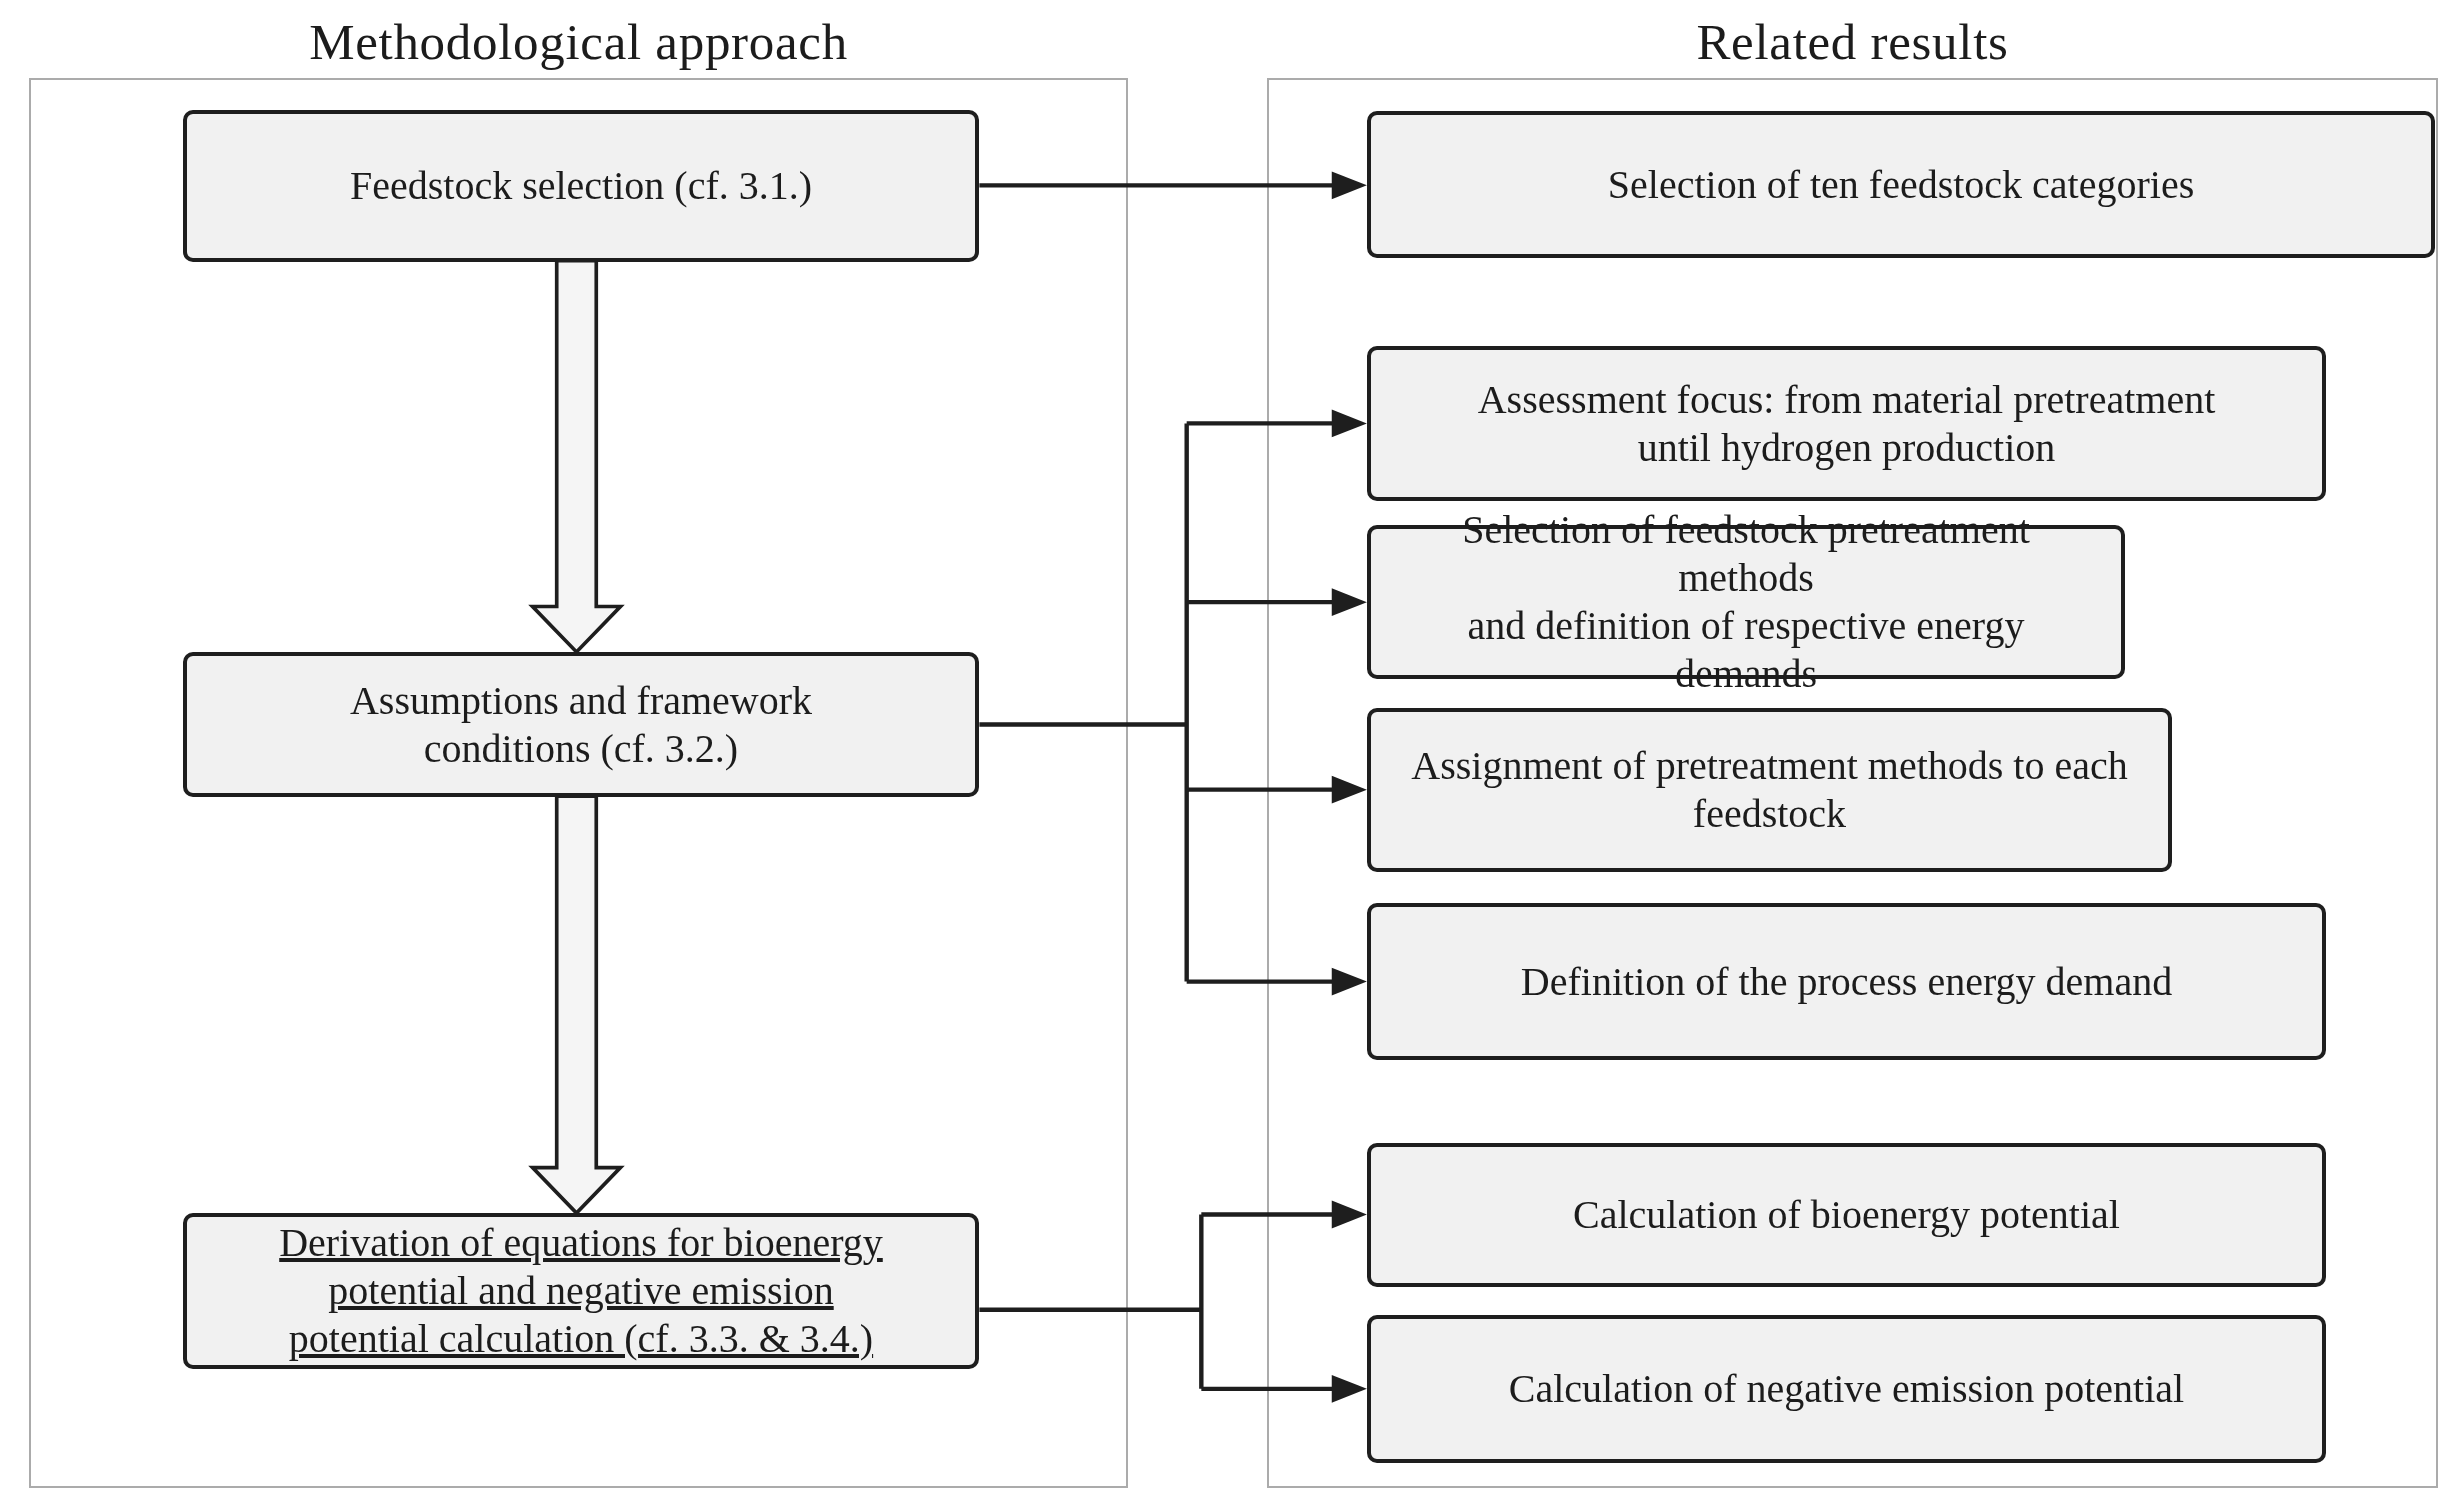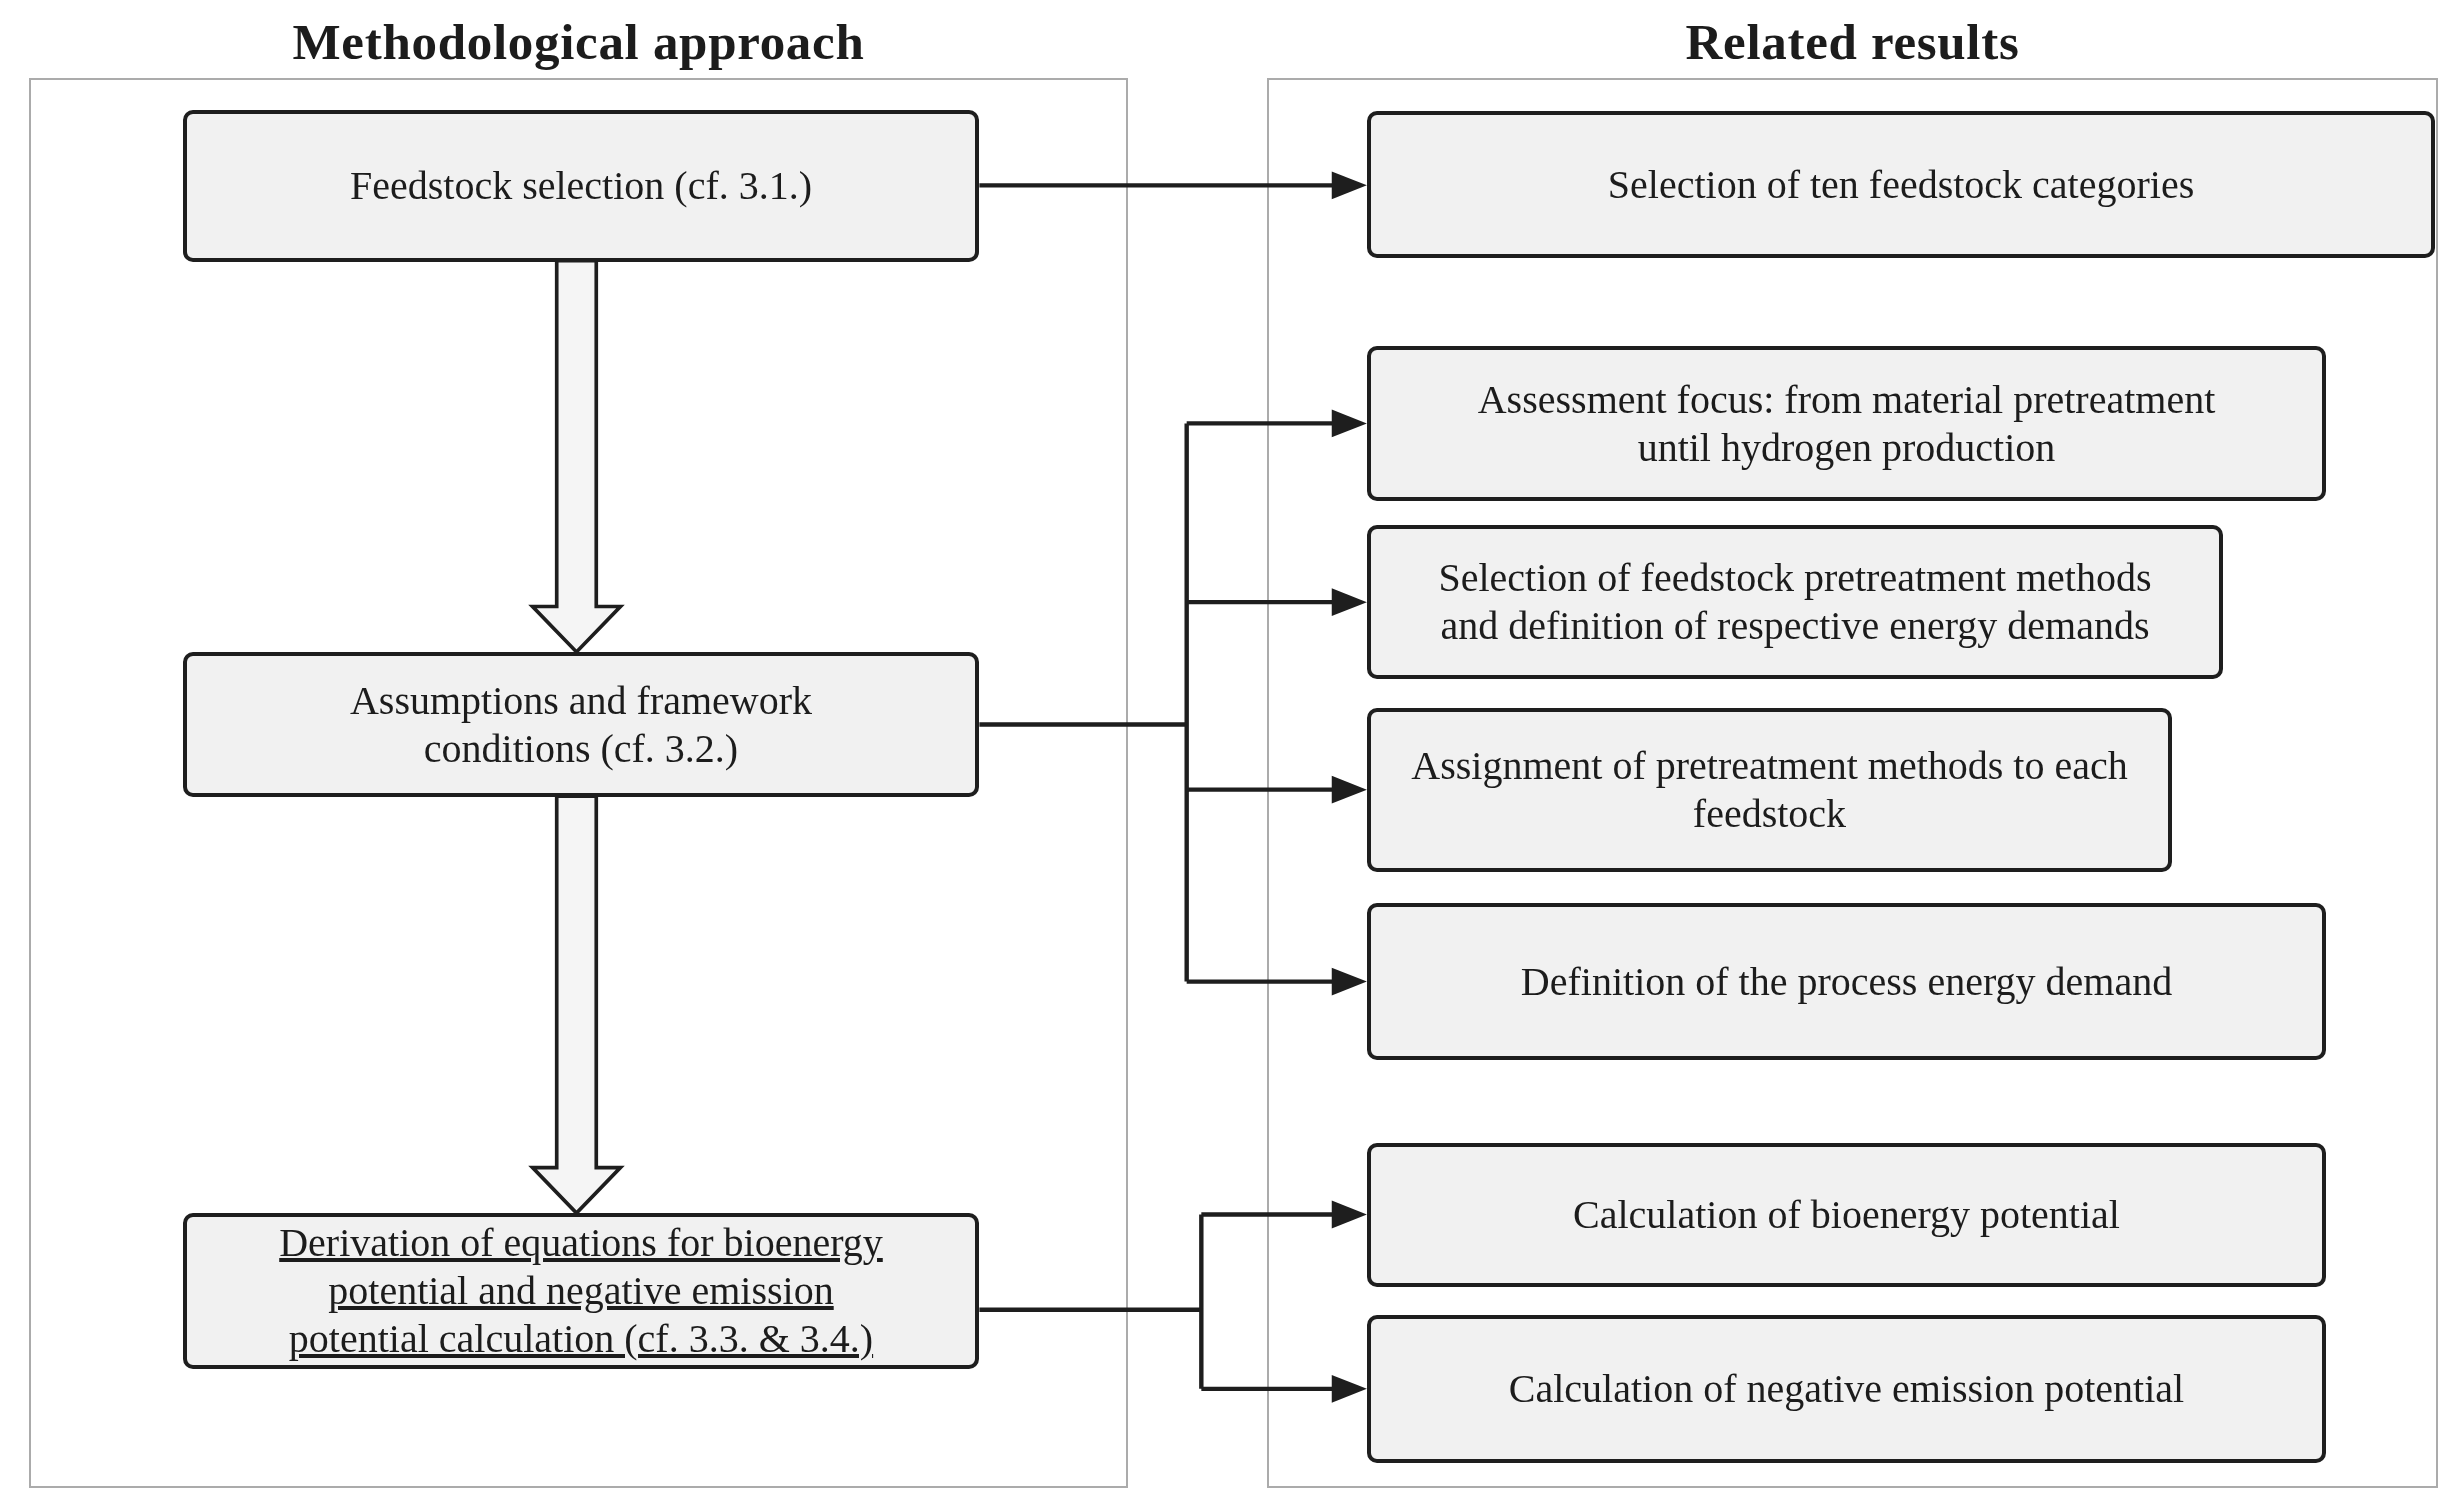--- a/index.html
+++ b/index.html
@@ -14,21 +14,21 @@
   *{margin:0;padding:0;box-sizing:border-box;}
   html,body{background:var(--background);}
   body{
     width:2462px;height:1509px;position:relative;overflow:hidden;
     font-family:"Liberation Serif","DejaVu Serif",serif;color:var(--text);
   }
   .canvas{position:absolute;left:0;top:0;width:2462px;height:1509px;}
   .col-title{
     position:absolute;top:7.3px;height:70px;
     display:flex;align-items:center;justify-content:center;
-    font-size:51px;font-weight:bold;letter-spacing:0.7px;
+    font-size:51px;font-weight:normal;letter-spacing:0.7px;
   }
   #title-left{left:29px;width:1099px;}
   #title-right{left:1267px;width:1171px;}
   .panel{
     position:absolute;top:78px;height:1410px;
     border:2.9px solid var(--panel-border);background:transparent;
   }
   #panel-left{left:29px;width:1099px;}
   #panel-right{left:1267px;width:1171px;}
   svg.wires{position:absolute;left:0;top:0;width:2462px;height:1509px;}
@@ -80,21 +80,21 @@
   <div class="box" style="left:183px;top:110px;width:796px;height:152px;">Feedstock selection (cf. 3.1.)</div>
   <div class="box" style="left:183px;top:652px;width:796px;height:145px;">Assumptions and framework
 conditions (cf. 3.2.)</div>
   <div class="box" style="left:183px;top:1213px;width:796px;height:156px;text-decoration:underline;">Derivation of equations for bioenergy
 potential and negative emission
 potential calculation (cf. 3.3. &amp; 3.4.)</div>
 
   <div class="box" style="left:1367px;top:111px;width:1068px;height:147px;">Selection of ten feedstock categories</div>
   <div class="box" style="left:1367px;top:346px;width:959px;height:155px;">Assessment focus: from material pretreatment
 until hydrogen production</div>
-  <div class="box" style="left:1367px;top:525px;width:856px;height:154px;">Selection of feedstock pretreatment methods
+  <div class="box" style="left:1367px;top:525px;width:758px;height:154px;">Selection of feedstock pretreatment methods
 and definition of respective energy demands</div>
   <div class="box" style="left:1367px;top:708px;width:805px;height:164px;">Assignment of pretreatment methods to each
 feedstock</div>
   <div class="box" style="left:1367px;top:903px;width:959px;height:157px;">Definition of the process energy demand</div>
   <div class="box" style="left:1367px;top:1143px;width:959px;height:144px;">Calculation of bioenergy potential</div>
   <div class="box" style="left:1367px;top:1315px;width:959px;height:148px;">Calculation of negative emission potential</div>
 
 </div>
 
 

